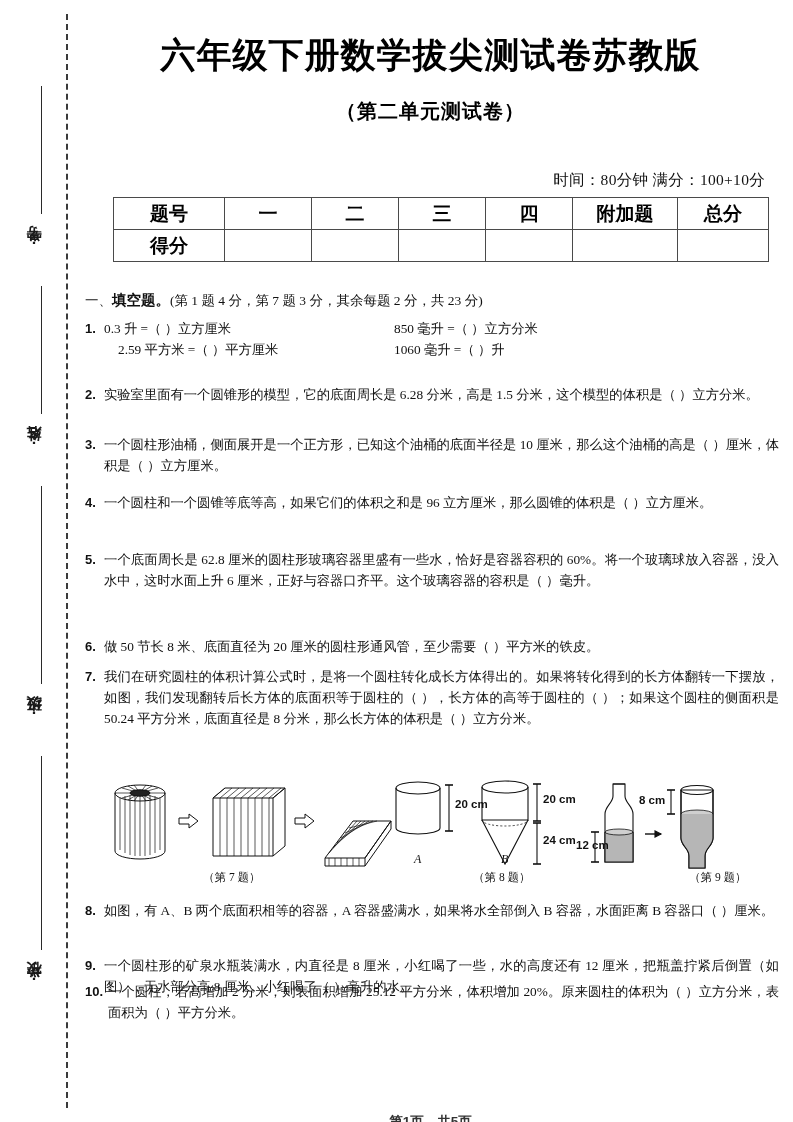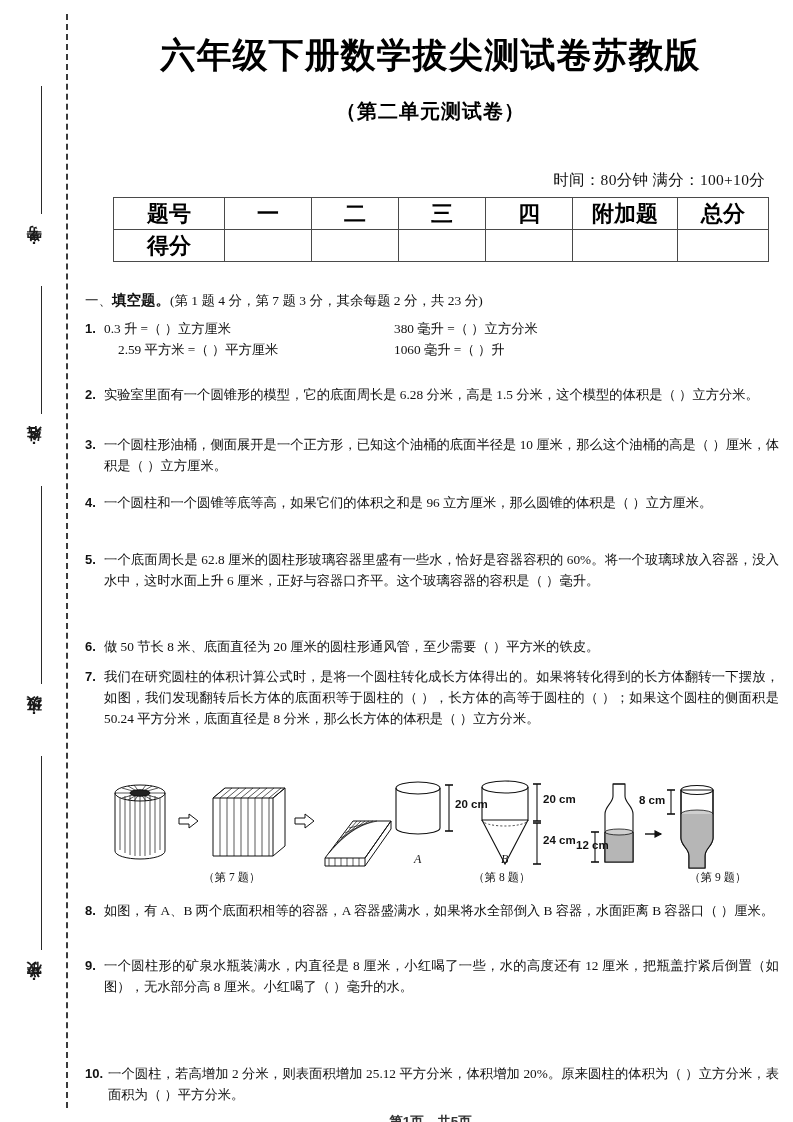--- a/index.html
+++ b/index.html
@@ -97,21 +97,21 @@
     border-collapse: collapse;
     table-layout: fixed;
   }
   #score-table td {
     border: 1.2px solid #4a4a4a;
     height: 31px;
     text-align: center;
     vertical-align: middle;
     font-family: "Liberation Sans", "DejaVu Sans", sans-serif;
     font-weight: bold;
-    font-size: 22px;
+    font-size: 19px;
     color: #000;
     padding: 0;
   }
   #score-table td.hdr-first { width: 110px; }
   #score-table td.c-num     { width: 86px; }
   #score-table td.c-extra   { width: 104px; }
   #score-table td.c-total   { width: 90px; }
 
   
   .section-head {
@@ -250,21 +250,21 @@
   </tbody>
     </table>
 
   <div class="section-head" style="top:291px;">
     <span>一、</span><b>填空题。</b><span>(第 1 题 4 分，第 7 题 3 分，其余每题 2 分，共 23 分)</span>
   </div>
 
   <div class="q" style="top:318px;">
     <span class="num">1.</span>
     <div class="body">
-      <span class="col2">0.3 升 =（        ）立方厘米</span><span>380 毫升 =（        ）立方分米</span>
+      <span class="col2">0.3 升 =（        ）立方厘米</span><span>850 毫升 =（        ）立方分米</span>
     </div>
     <div class="line2" style="padding-left:14px;">
       <span class="col2" style="width:276px;">2.59 平方米 =（            ）平方厘米</span><span>1060 毫升 =（        ）升</span>
     </div>
   </div>
 
   <div class="q" style="top:384px;">
     <span class="num">2.</span>
     <div class="body">实验室里面有一个圆锥形的模型，它的底面周长是 6.28 分米，高是 1.5 分米，这个模型的体积是（        ）立方分米。</div>
   </div>
@@ -452,19 +452,19 @@
   <div class="q" style="top:900px;">
     <span class="num">8.</span>
     <div class="body">如图，有 A、B 两个底面积相等的容器，A 容器盛满水，如果将水全部倒入 B 容器，水面距离 B 容器口（        ）厘米。</div>
   </div>
 
   <div class="q" style="top:955px;">
     <span class="num">9.</span>
     <div class="body">一个圆柱形的矿泉水瓶装满水，内直径是 8 厘米，小红喝了一些，水的高度还有 12 厘米，把瓶盖拧紧后倒置（如图），无水部分高 8 厘米。小红喝了（            ）毫升的水。</div>
   </div>
 
-  <div class="q" style="top:1063px;">
+  <div class="q" style="top:981px;">
     <span class="num">10.</span>
     <div class="body" style="margin-left:23px;">一个圆柱，若高增加 2 分米，则表面积增加 25.12 平方分米，体积增加 20%。原来圆柱的体积为（            ）立方分米，表面积为（            ）平方分米。</div>
   </div>
 
   <div class="pagefoot">第1页，共5页</div>
 </div>
 
 </body></html>

